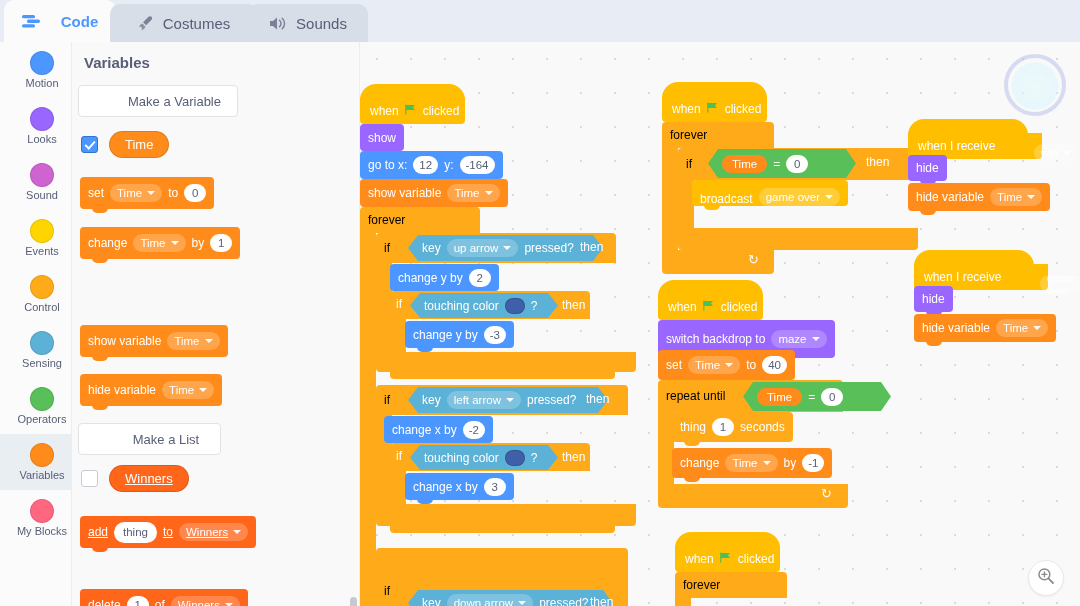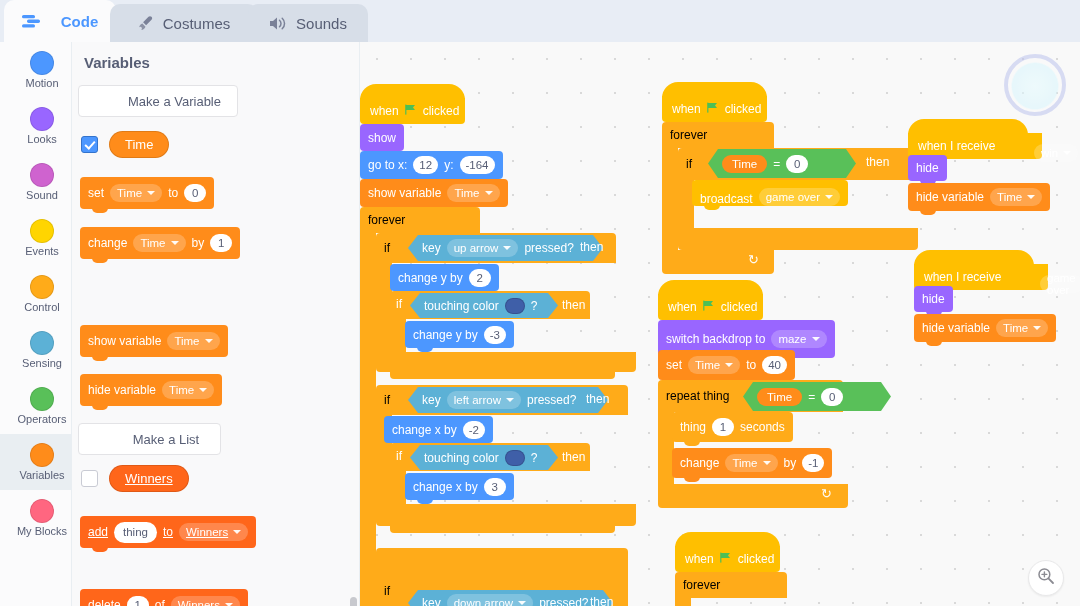--- a/index.html
+++ b/index.html
@@ -570,21 +570,21 @@
       <span class="fld light">
         <span>Time</span>
         <i class="caret"></i>
       </span>
       <span class="lbl">to</span>
       <span class="inp">40</span>
     </div>
 
     <div class="cblk" style="left:298px; top:338px;">
       <div class="c-top" style="width:185px; height:32px; background:#ffab19;">
-        <span>repeat thing</span>
+        <span>repeat until</span>
       </div>
       <div class="c-arm" style="top:32px; height:72px; background:#ffab19;"></div>
       <div class="c-bot" style="top:104px; width:190px; height:24px; background:#ffab19;"></div>
       <span class="loopicon" style="left:163px; top:106px;">↻</span>
     </div>
     <div class="hex oper" style="left:383px; top:340px; width:148px; height:29px;">
       <span class="rep" style="border:none;">
         <span>Time</span>
       </span>
       <span>=</span>

